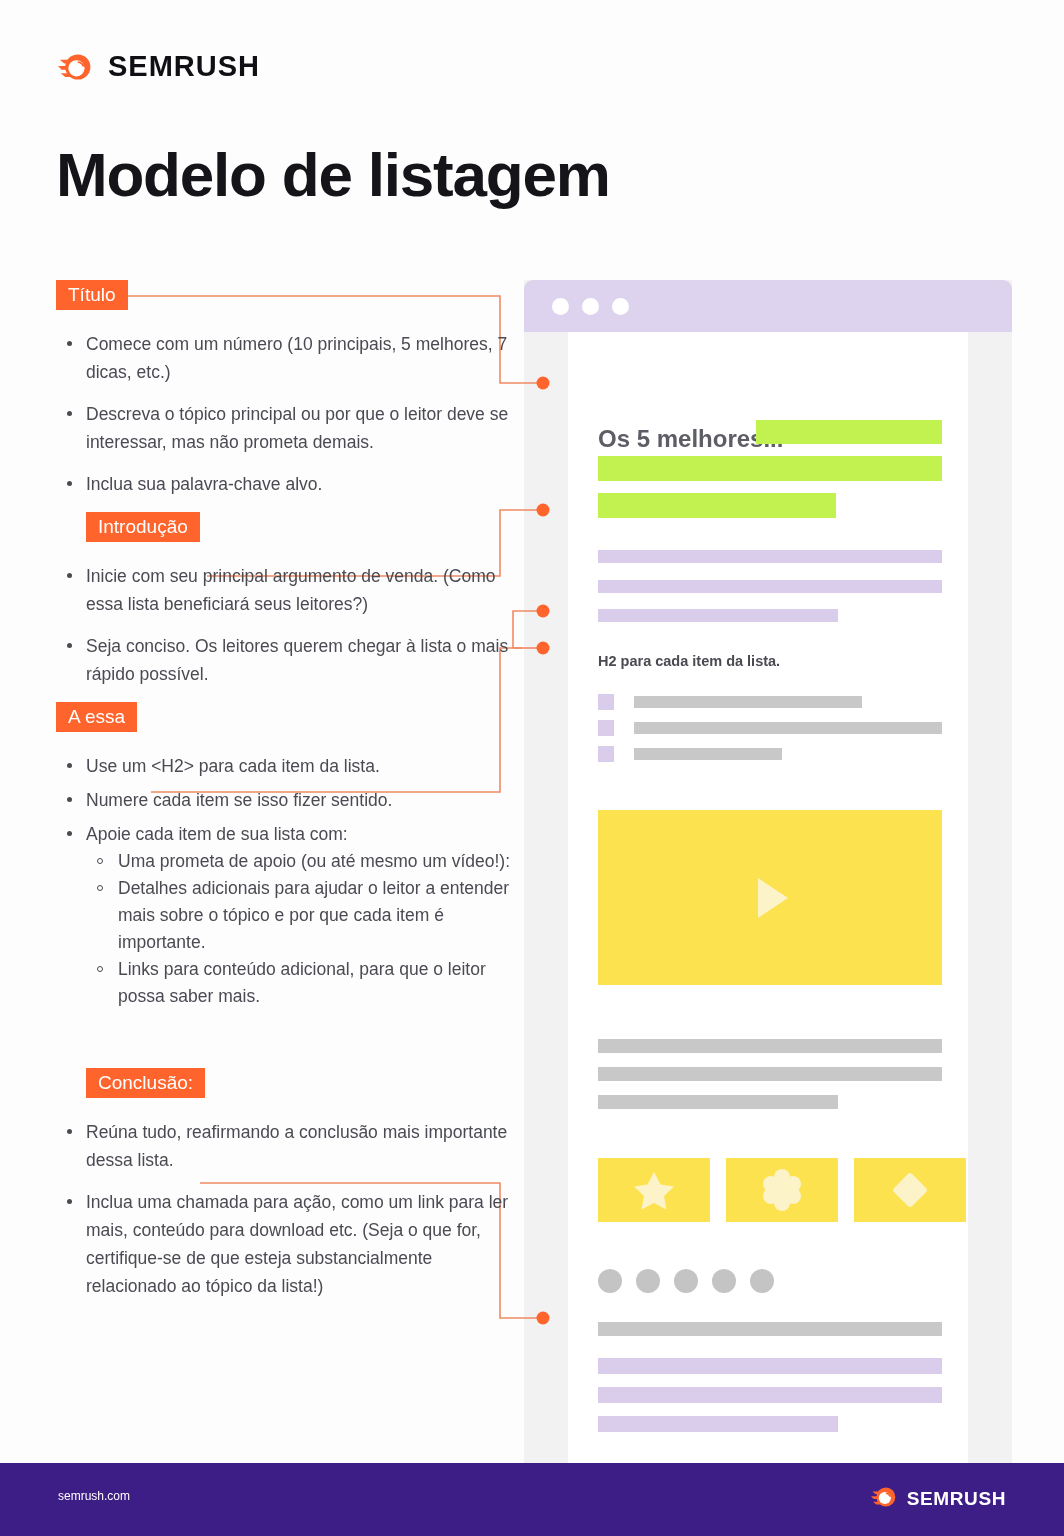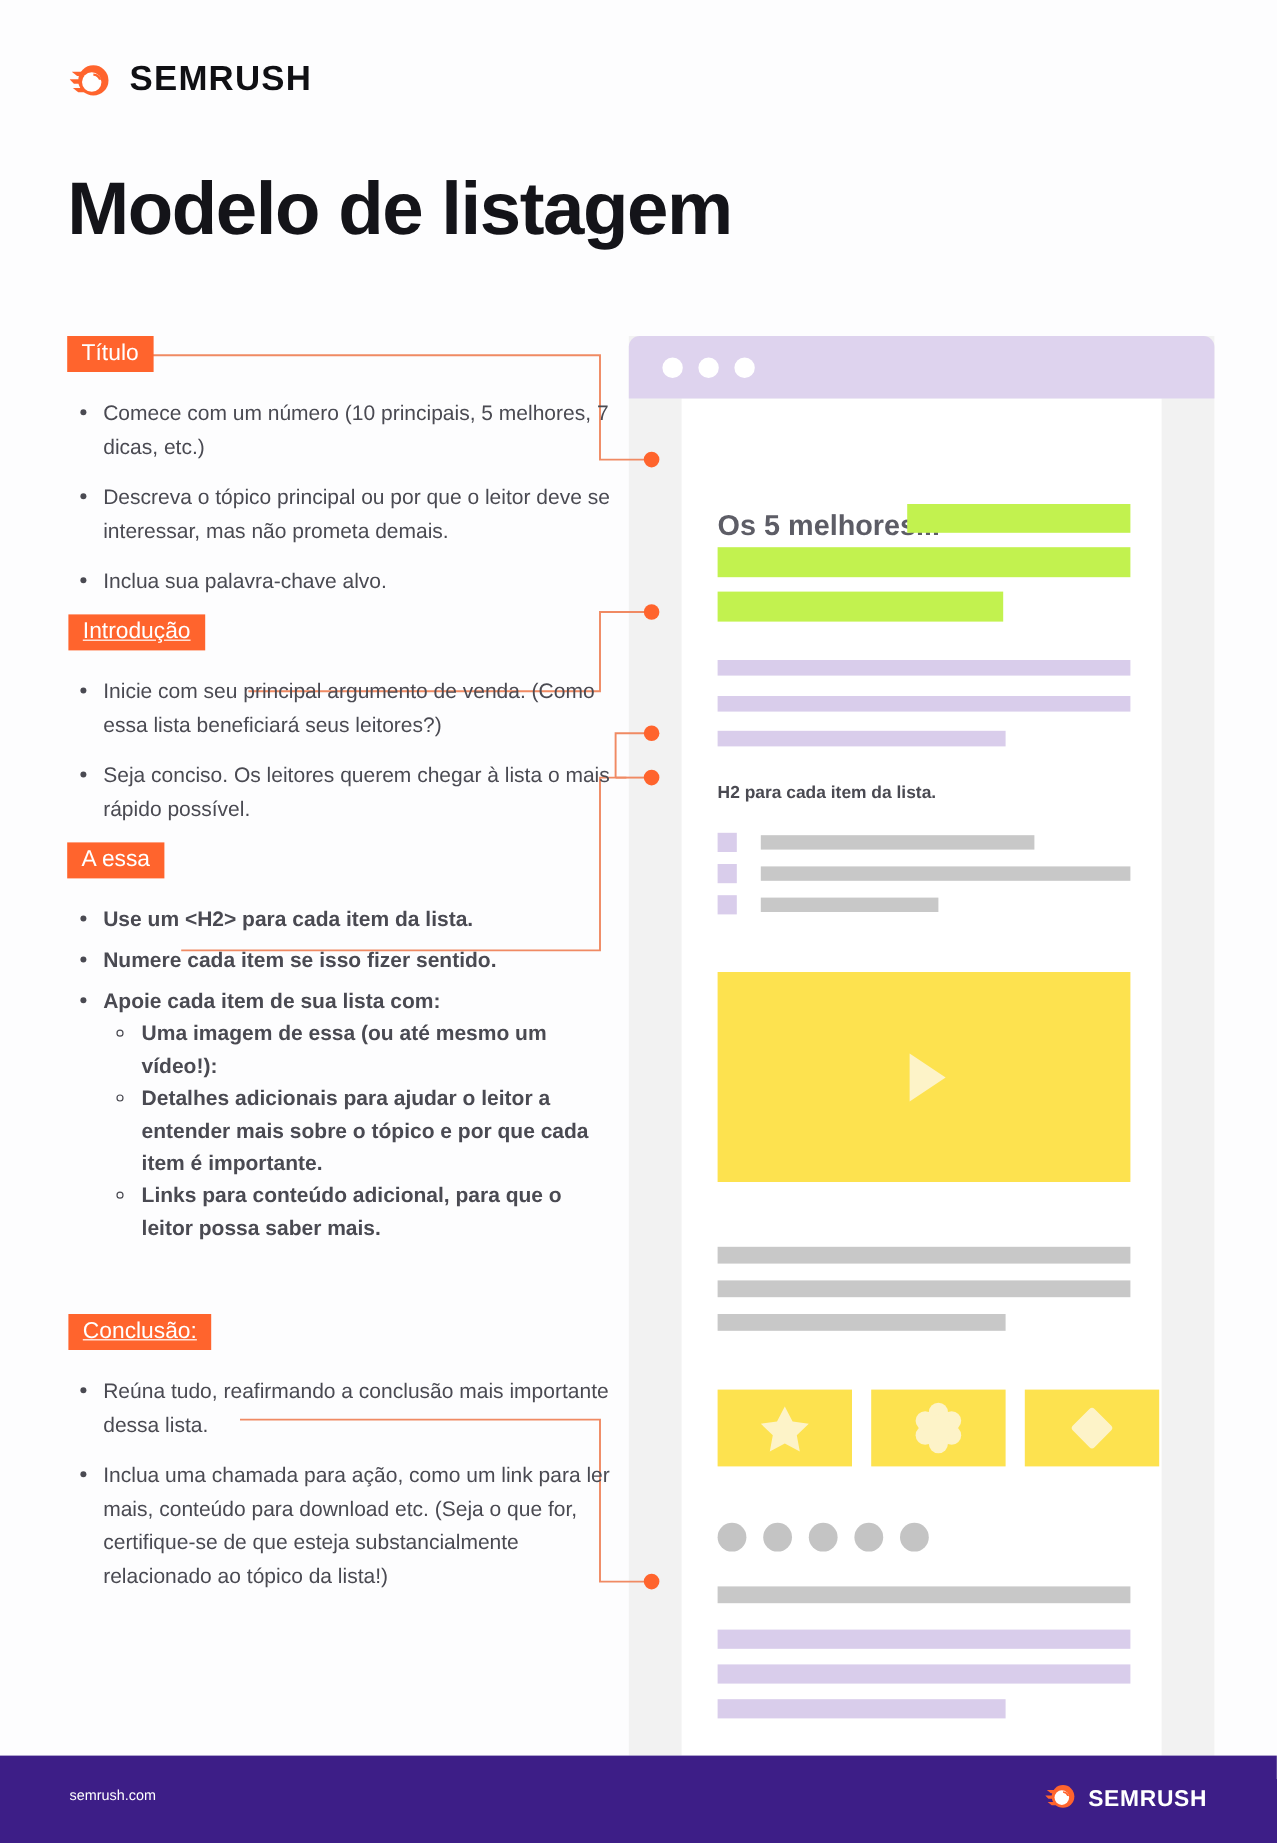--- a/index.html
+++ b/index.html
@@ -37,21 +37,21 @@
     display:inline-block;
     background:#ff642d;
     color:#ffffff;
     font-size:19px;
     font-weight:normal;
     padding:5px 12px 6px 12px;
     line-height:1;
     position:relative;
     z-index:4;
   }
-  .sec-badge.indent { margin-left:1px;text-decoration:underline; }
+  .sec-badge.indent { margin-left:30px; }
 
   .blist { list-style:none; margin:0; padding:0; }
   .blist > li {
     position:relative;
     padding-left:30px;
     font-size:17.5px;
     line-height:28px;
     color:#4a4a52;
     margin-bottom:14px;
   }
@@ -273,27 +273,27 @@
     <div style="margin-top:10px;">
       <span class="sec-badge indent">Introdução</span>
       <ul class="blist" style="margin-top:20px;">
         <li>Inicie com seu principal argumento de venda. (Como essa lista beneficiará seus leitores?)</li>
         <li>Seja conciso. Os leitores querem chegar à lista o mais rápido possível.</li>
       </ul>
     </div>
 
     <div style="margin-top:8px;">
       <span class="sec-badge">A essa</span>
-      <ul class="blist tight" style="margin-top:20px;font-weight:bold;">
+      <ul class="blist tight" style="margin-top:20px;">
         <li>Use um &lt;H2&gt; para cada item da lista.</li>
         <li>Numere cada item se isso fizer sentido.</li>
         <li style="margin-bottom:0;">
           <span>Apoie cada item de sua lista com:</span>
           <ul class="sublist">
-            <li>Uma imagem de essa (ou até mesmo um vídeo!):</li>
+            <li>Uma prometa de apoio (ou até mesmo um vídeo!):</li>
             <li>Detalhes adicionais para ajudar o leitor a entender mais sobre o tópico e por que cada item é importante.</li>
             <li>Links para conteúdo adicional, para que o leitor possa saber mais.</li>
           </ul>
         </li>
       </ul>
     </div>
 
     <div style="margin-top:58px;">
       <span class="sec-badge indent">Conclusão:</span>
       <ul class="blist" style="margin-top:20px;">

